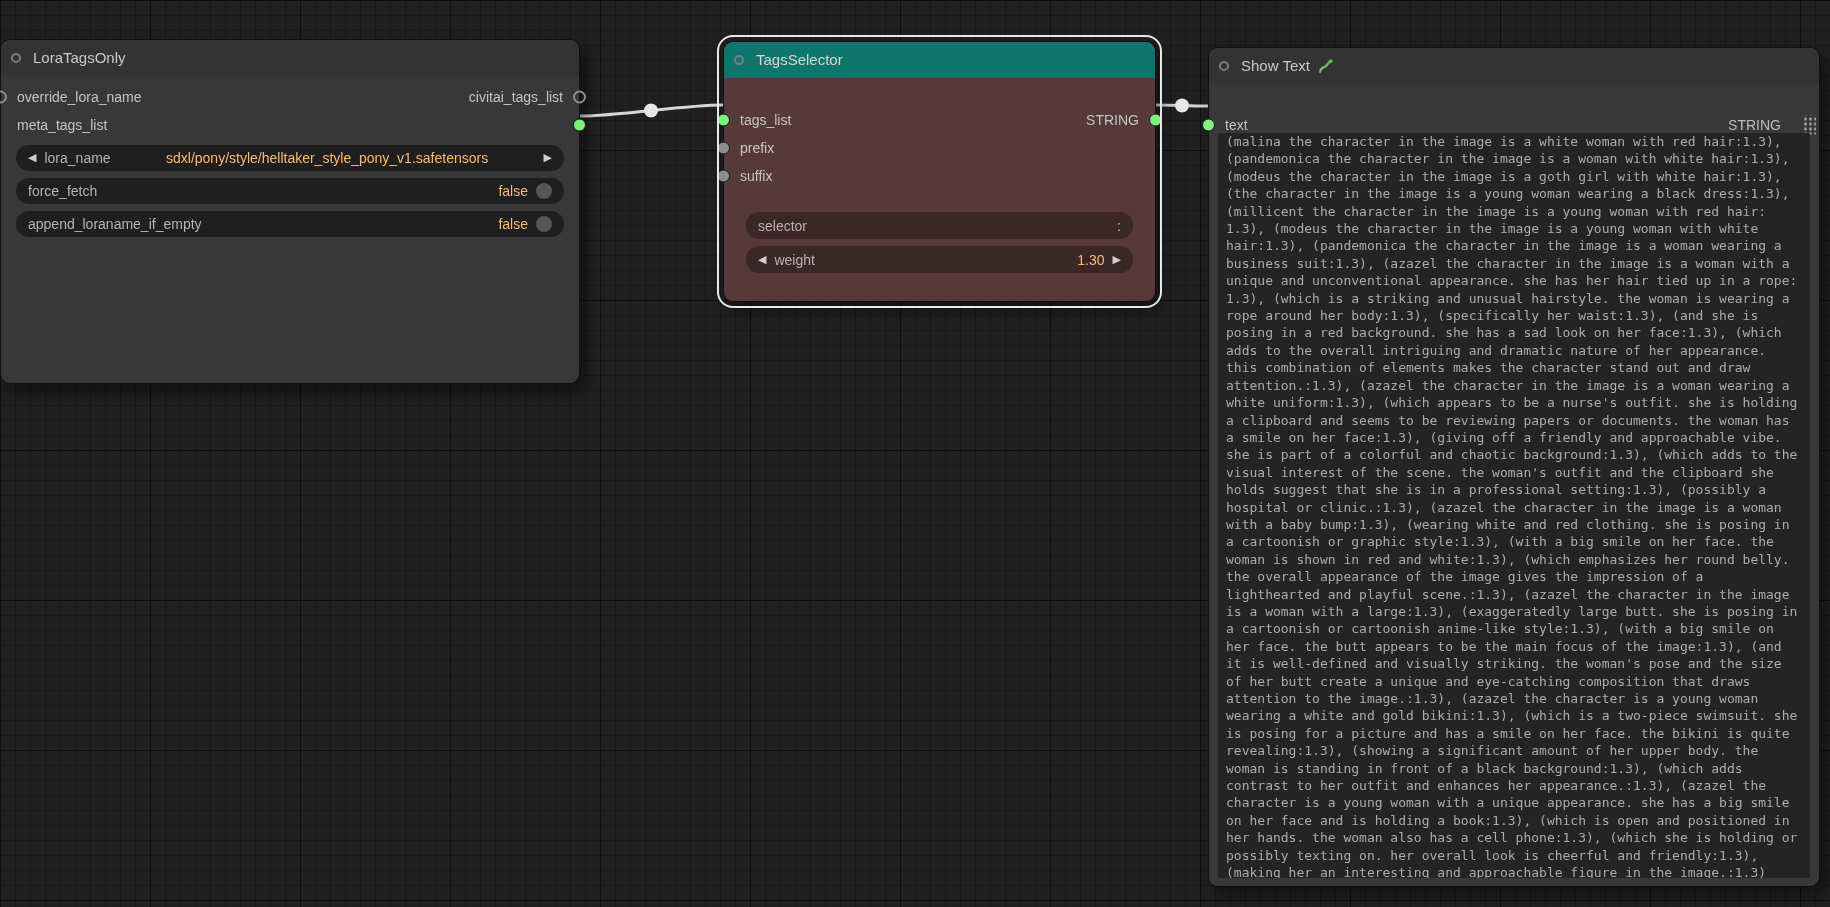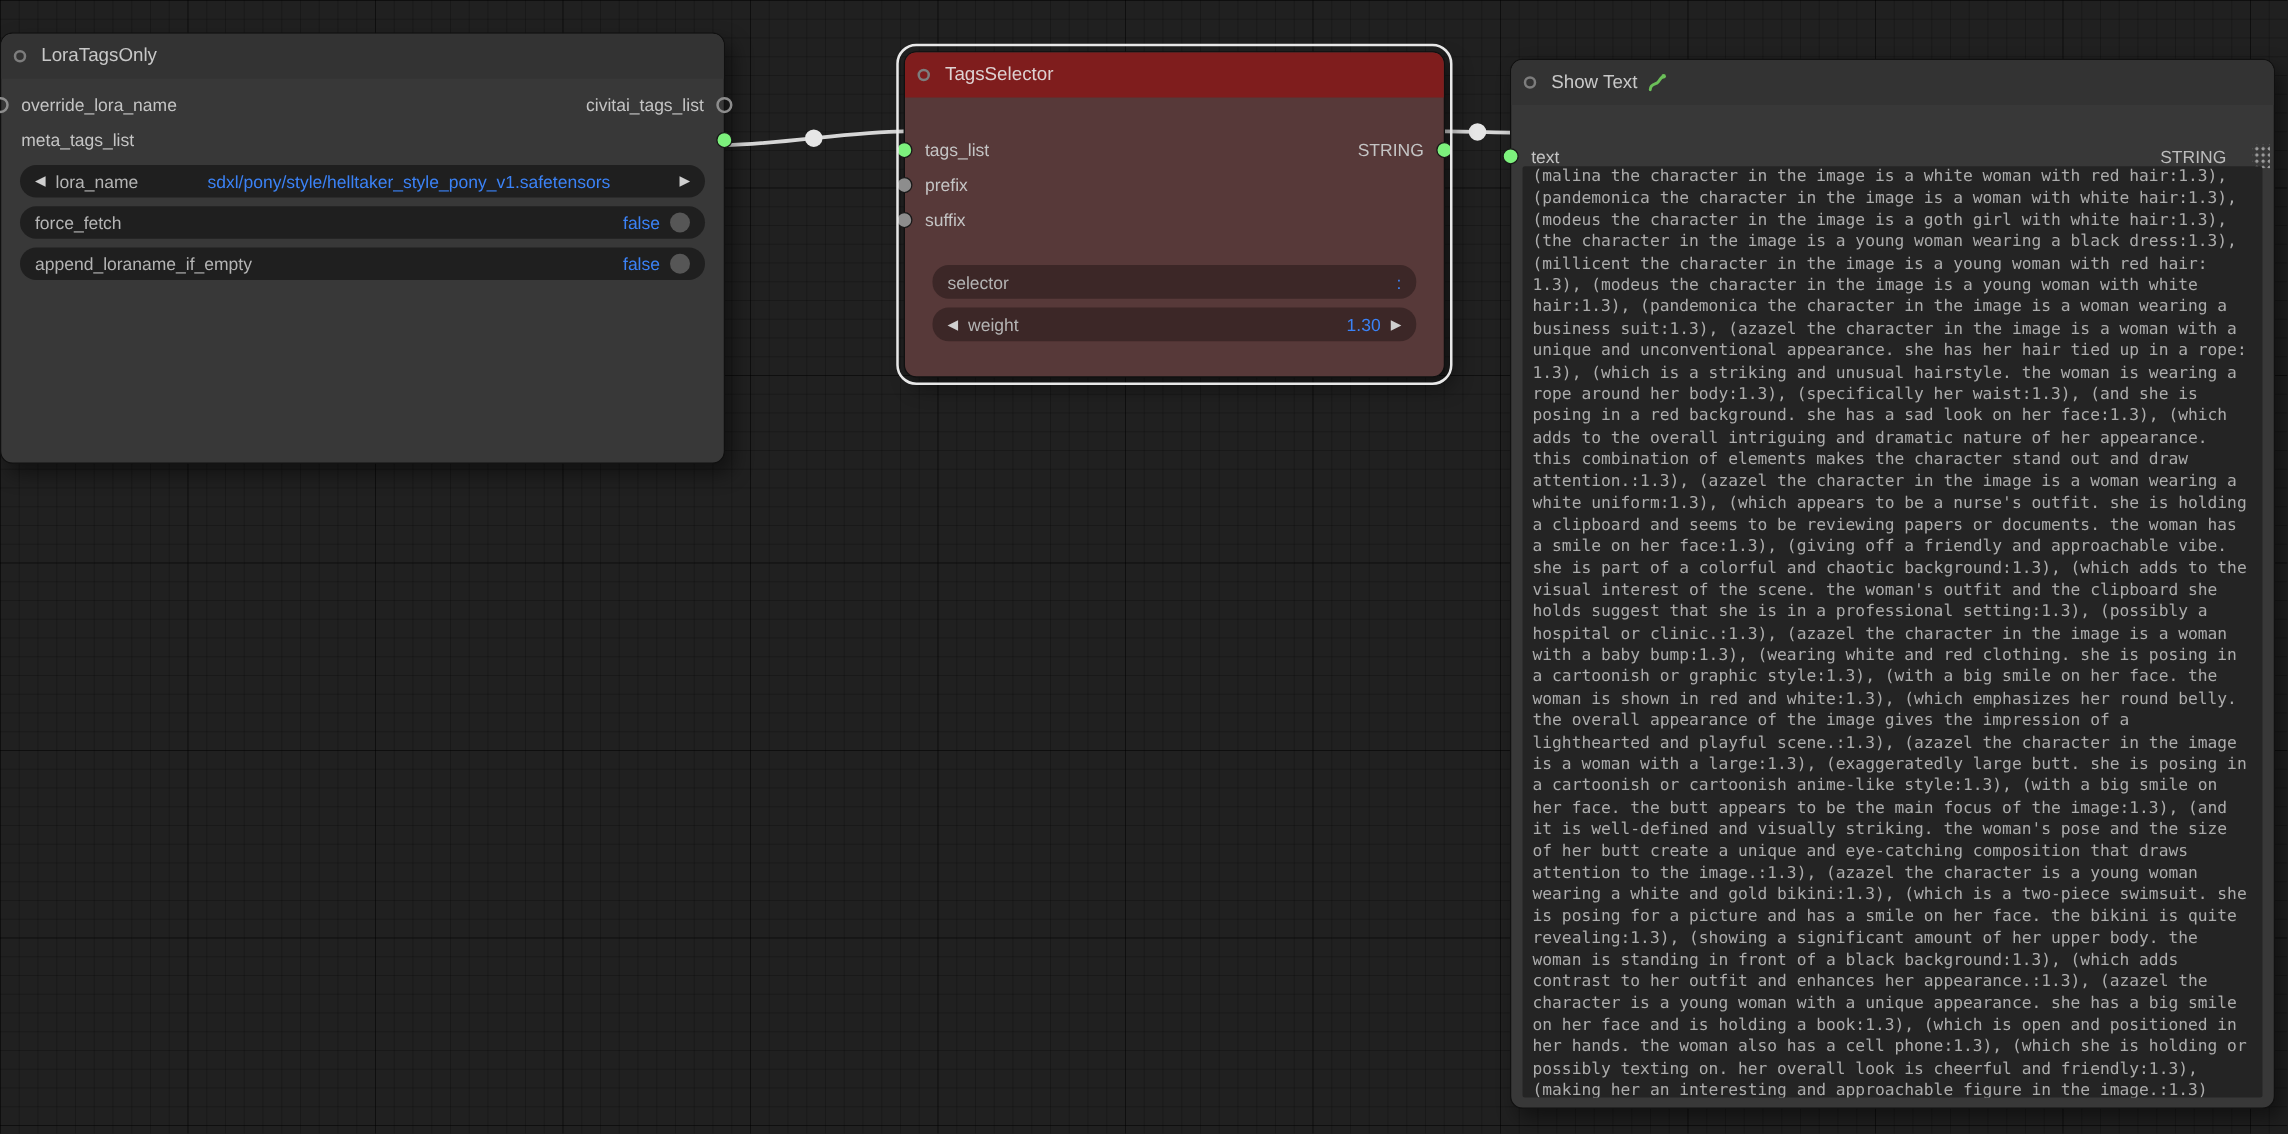--- a/index.html
+++ b/index.html
@@ -45,34 +45,34 @@
   .dot.in  { left:-7px; }
   .dot.out { right:-7px; }
   .dot.green  { background:#7df17d; }
   .dot.gray   { background:#8d8d8d; }
   .dot.hollow { background:transparent; border:2.5px solid #8d8d8d; }
   .widget {
     height:26px; border-radius:13px; background:#1f1f1f;
     margin:0 15px 7px; display:flex; align-items:center;
     padding:0 12px; font-size:14px; color:#b4b4b4; gap:8px;
   }
-  .widget .value { color:#3b82f6; }
+  .widget .value { color:#fdba74; }
   .widget .grow { flex:1; text-align:center; }
   .widget .right { margin-left:auto; }
   .arrow { font-family:"DejaVu Sans", sans-serif; font-size:11px; color:#cfcfcf; line-height:26px; }
   .toggle-knob { width:16px; height:16px; border-radius:50%; background:#565656; flex:0 0 auto; }
   .toggle-knob.on { background:#96a7b8; }
 
   
-  #node-lora { left:0px; top:26px; width:580px; height:345px; }
+  #node-lora { left:0px; top:39px; width:580px; height:345px; }
   #node-lora .ports { margin-top:7px; }
 
   
   #node-selector { left:723px; top:41px; width:433px; height:261px; background:#573939; }
-  #node-selector .node-title { background:#7f1d1d; color:#ded2d2; }
+  #node-selector .node-title { background:#0f766e; color:#ded2d2; }
   #node-selector::after {
     content:""; position:absolute; inset:-7px; border:2px solid #e8e8e8;
     border-radius:16px; pointer-events:none;
   }
   #node-selector .ports { margin-top:28px; }
   #node-selector .widgets { margin-top:22px; }
   #node-selector .widget { background:#3c2727; margin:0 22px 7px; height:27px; }
 
   
   #node-showtext { left:1208px; top:47px; width:612px; height:840px; }

